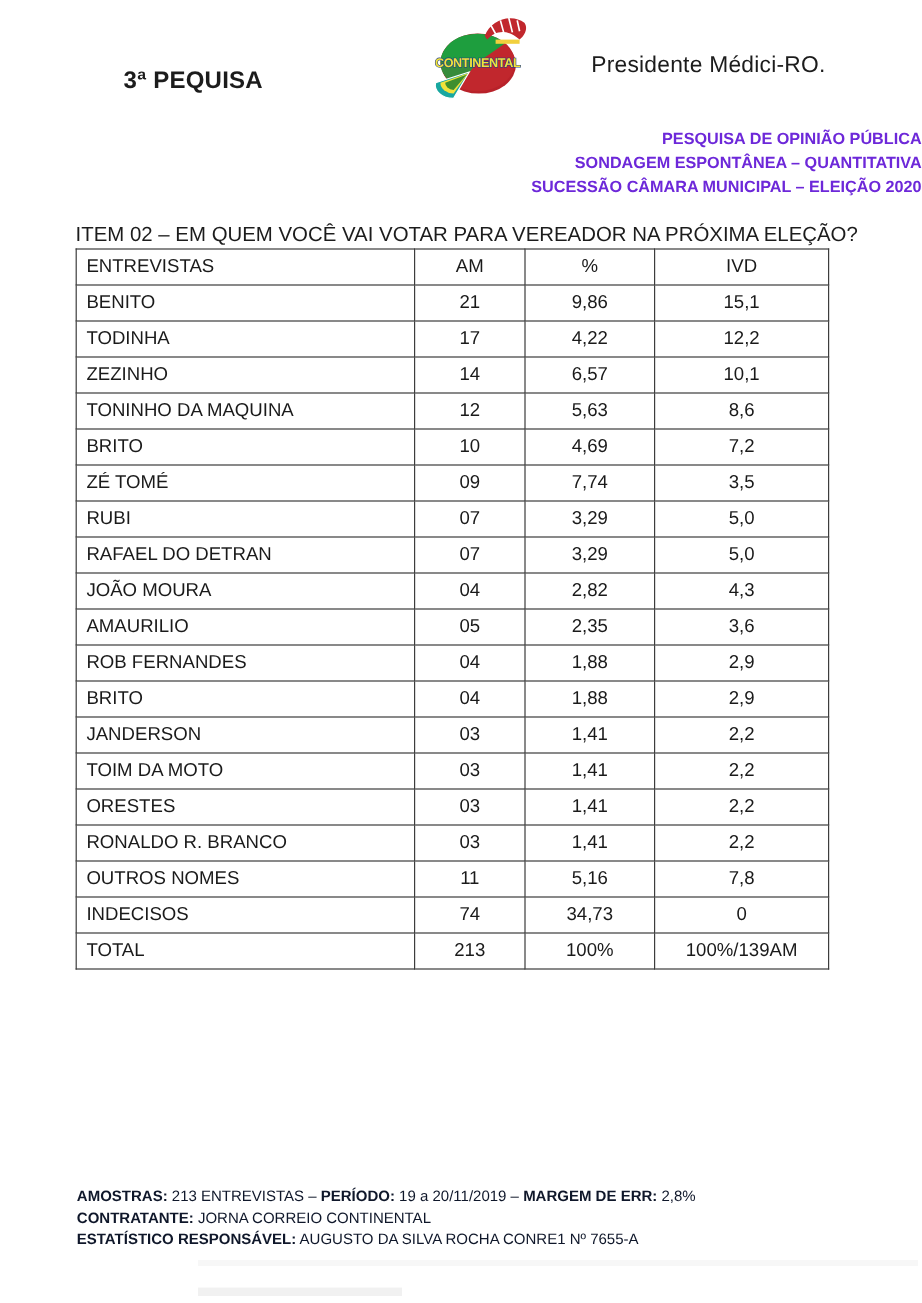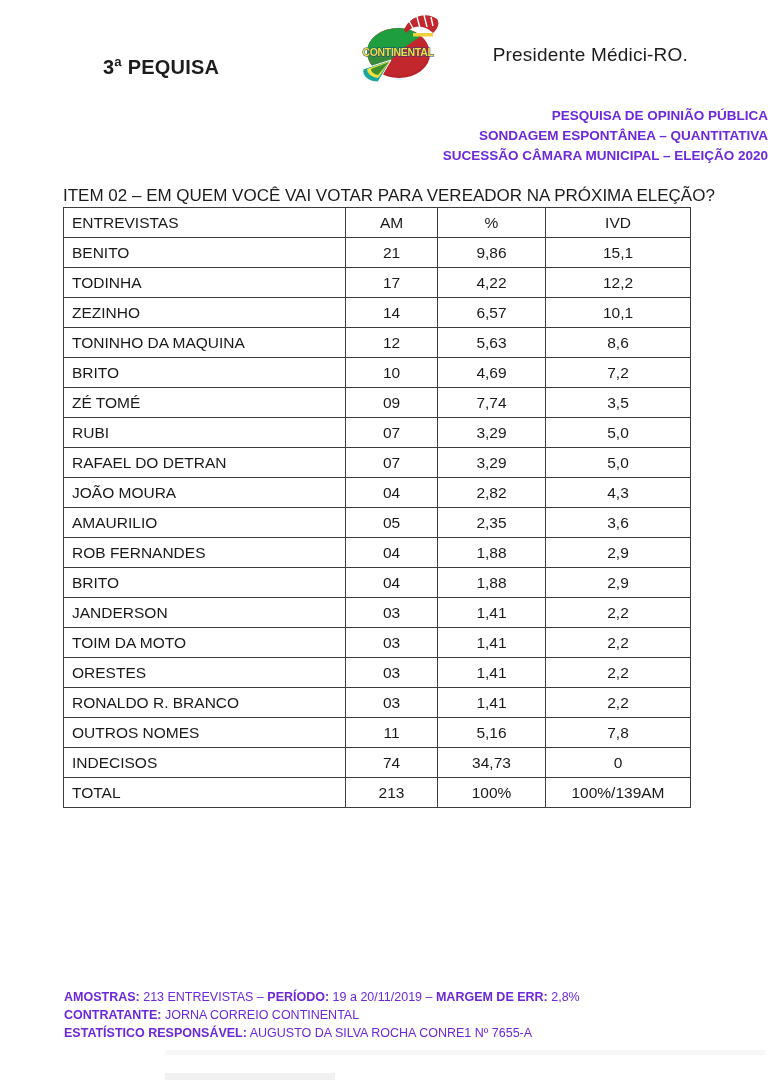--- a/index.html
+++ b/index.html
@@ -26,21 +26,21 @@
   table.results{border-collapse:collapse;margin:3px 0 0 63px;table-layout:fixed;width:627px;}
   table.results th,table.results td{
     border:1px solid #3d3d3d;height:29px;padding:0;
     font-size:15.5px;font-weight:normal;vertical-align:middle;color:#1a1a1a;
     overflow:hidden;white-space:nowrap;
   }
   .col-name{text-align:left;padding-left:8px !important;}
   .col-num{text-align:center;}
 
   
-  .credits{margin:180px 0 0 64px;font-size:12.5px;line-height:18px;color:#6d28d9;}
+  .credits{margin:180px 0 0 64px;font-size:12.5px;line-height:18px;color:#0f172a;}
   .credits .f-line{white-space:nowrap;}
   .b{font-weight:bold;}
 
   
   .smudge{position:absolute;background:#f4f4f4;}
   .s1{left:165px;top:1050px;width:600px;height:5px;background:#f7f7f7;}
   .s2{left:165px;top:1073px;width:170px;height:7px;background:#f1f1f1;}
 </style>
 </head>
 <body>

